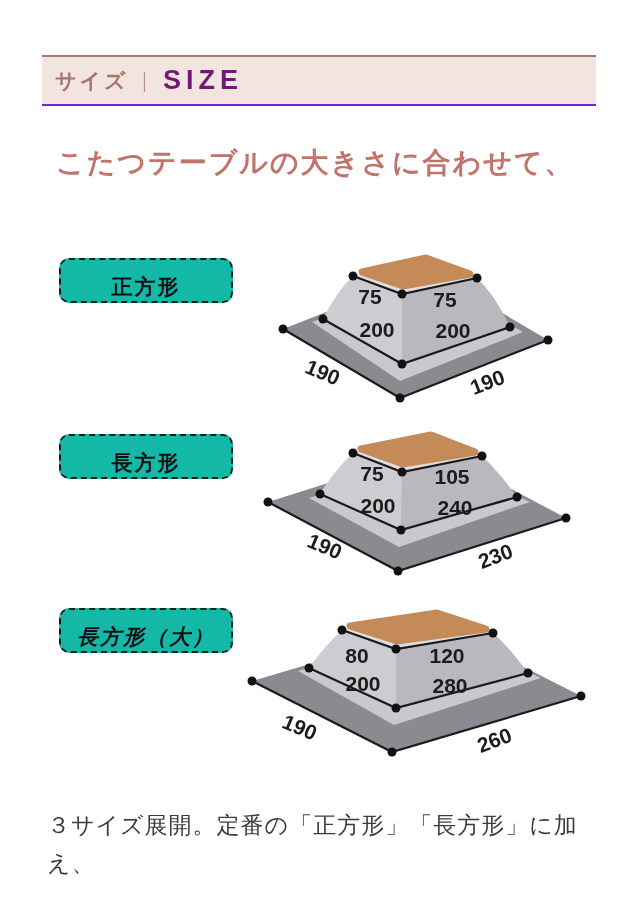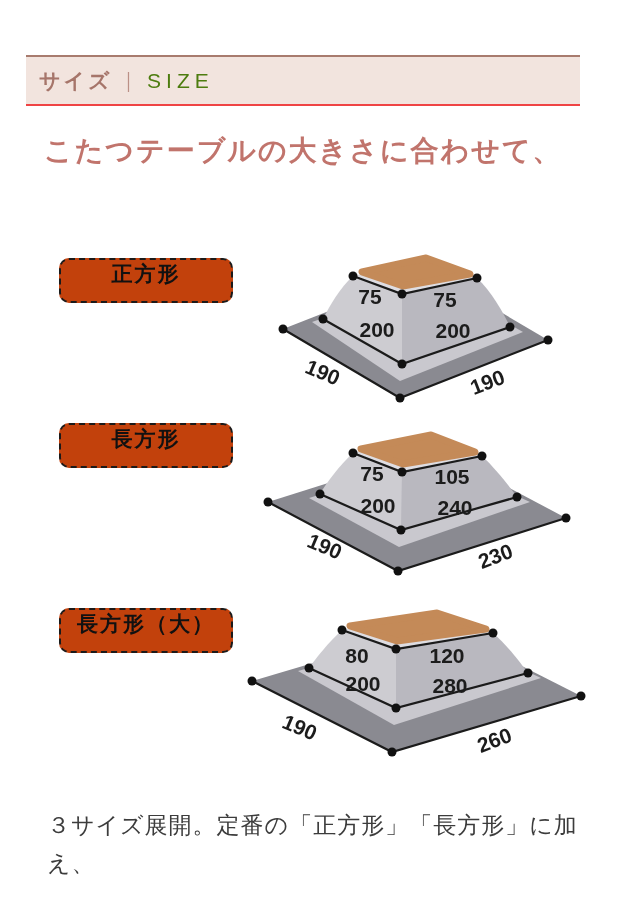--- a/index.html
+++ b/index.html
@@ -3,39 +3,39 @@
 <meta charset="utf-8">
 <style>
   html,body { margin:0; padding:0; background:#fff; }
   .page {
     position:relative; width:640px; height:916px; background:#ffffff;
     font-family:"Liberation Sans","DejaVu Sans",sans-serif; overflow:hidden;
   }
 
   
   .band {
-    position:absolute; left:26px; top:55px; width:554px; height:51px;
-    background:#f2e4de; border-top:2px solid #a87b6e; border-bottom:2px solid #ef4444;
+    position:absolute; left:42px; top:55px; width:554px; height:51px;
+    background:#f2e4de; border-top:2px solid #a87b6e; border-bottom:2px solid #6d28d9;
     box-sizing:border-box; display:flex; align-items:center;
   }
   .band .jp { margin-left:13px; font-size:21px; font-weight:700; color:#a6756a; letter-spacing:3px; }
   .band .divider { margin:0 9px 0 6px; font-size:20px; font-weight:400; color:#bb9086; }
-  .band .en { font-size:21px; font-weight:400; color:#4d7c0f; letter-spacing:5px; }
+  .band .en { font-size:27px; font-weight:700; color:#701a75; letter-spacing:5px; }
 
   
   .main-title {
     position:absolute; left:44px; top:127px; width:560px;
     font-size:28px; line-height:47px; font-weight:700; color:#c1746c; letter-spacing:2px;
   }
 
   
   .size-label {
     position:absolute; width:174px; height:45px; box-sizing:border-box;
-    border:2px dashed #1a1a1a; border-radius:10px; background:#c2410c;
-    display:flex; align-items:flex-start; justify-content:center;
+    border:2px dashed #1a1a1a; border-radius:10px; background:#14b8a6;
+    display:flex; align-items:flex-end; justify-content:center;
     font-size:21px; font-weight:700; color:#111; letter-spacing:2px;
   }
   .diagram { position:absolute; }
 
   .rug        { fill:#8a8a91; }
   .hem        { fill:#c9c8ce; }
   .face-l     { fill:#cdccd1; }
   .face-r     { fill:#b9b8bf; }
   .top-sliver { fill:#dedde2; }
   .tabletop   { fill:#c48a58; stroke:#c48a58; stroke-width:7; stroke-linejoin:round; }
@@ -56,21 +56,21 @@
 <body>
 
 <div class="page">
 
   <header class="band">
     <span class="jp">サイズ</span>
     <span class="divider">｜</span>
     <span class="en">SIZE</span>
   </header>
 
-  <h1 class="main-title" style="margin:0;">
+  <h1 class="main-title" style="margin:12px;">
     <span>こたつテーブルの大きさに合わせて、</span><br>
   </h1>
 
   <section>
     <div class="size-label" style="left:59px; top:258px;">
       <span>正方形</span>
     </div>
     <svg class="diagram" style="left:270px; top:250px;" width="295" height="155" viewBox="0 0 295 155">
       <polygon class="rug" points="13,79 161,21 278,90 130,148"></polygon>
       <polygon class="hem" points="42,72 161,30 253,82 130,131"></polygon>
@@ -95,21 +95,21 @@
       <text class="dim-text" x="100" y="54" text-anchor="middle">75</text>
       <text class="dim-text" x="175" y="57" text-anchor="middle">75</text>
       <text class="dim-text" x="107" y="87" text-anchor="middle">200</text>
       <text class="dim-text" x="183" y="88" text-anchor="middle">200</text>
       <text class="dim-text" x="50" y="129" text-anchor="middle" transform="rotate(23 50 129)">190</text>
       <text class="dim-text" x="220" y="139" text-anchor="middle" transform="rotate(-21 220 139)">190</text>
     </svg>
   </section>
 
   <section>
-    <div class="size-label" style="left:59px; top:423px;">
+    <div class="size-label" style="left:59px; top:434px;">
       <span>長方形</span>
     </div>
     <svg class="diagram" style="left:255px; top:428px;" width="320" height="150" viewBox="0 0 320 150">
       <polygon class="rug" points="13,74 181,21 311,90 143,143"></polygon>
       <polygon class="hem" points="54,70 181,31 275,74 144,119"></polygon>
       <path class="face-l" d="M98,25 C84,38 72,54 65,66 L146,102 L147,44 Z"></path>
       <path class="face-r" d="M147,44 L227,28 C241,41 254,58 262,69 L146,102 Z"></path>
       <polygon class="top-sliver" points="98,25 178,9 227,28 147,44"></polygon>
       <polygon class="tabletop" points="176,7 106,21 148,36 220,24"></polygon>
       <polyline class="dim-line" points="98,25 147,44 227,28"></polyline>
@@ -129,21 +129,21 @@
       <text class="dim-text" x="117" y="53" text-anchor="middle">75</text>
       <text class="dim-text" x="197" y="56" text-anchor="middle">105</text>
       <text class="dim-text" x="123" y="85" text-anchor="middle">200</text>
       <text class="dim-text" x="200" y="87" text-anchor="middle">240</text>
       <text class="dim-text" x="67" y="125" text-anchor="middle" transform="rotate(23 67 125)">190</text>
       <text class="dim-text" x="243" y="135" text-anchor="middle" transform="rotate(-21 243 135)">230</text>
     </svg>
   </section>
 
   <section>
-    <div class="size-label" style="left:59px; top:608px;">
+    <div class="size-label" style="left:59px; top:608px;font-style:italic;">
       <span>長方形（大）</span>
     </div>
     <svg class="diagram" style="left:240px; top:603px;" width="355" height="155" viewBox="0 0 355 155">
       <polygon class="rug" points="12,78 201,22 341,93 152,149"></polygon>
       <polygon class="hem" points="58,68 201,28 301,75 154,122"></polygon>
       <path class="face-l" d="M102,27 C88,40 76,55 69,65 L156,105 L156,46 Z"></path>
       <path class="face-r" d="M156,46 L253,30 C267,42 280,59 288,70 L156,105 Z"></path>
       <polygon class="top-sliver" points="102,27 199,11 253,30 156,46"></polygon>
       <polygon class="tabletop" points="197,10 110,23 157,38 246,26"></polygon>
       <polyline class="dim-line" points="102,27 156,46 253,30"></polyline>

